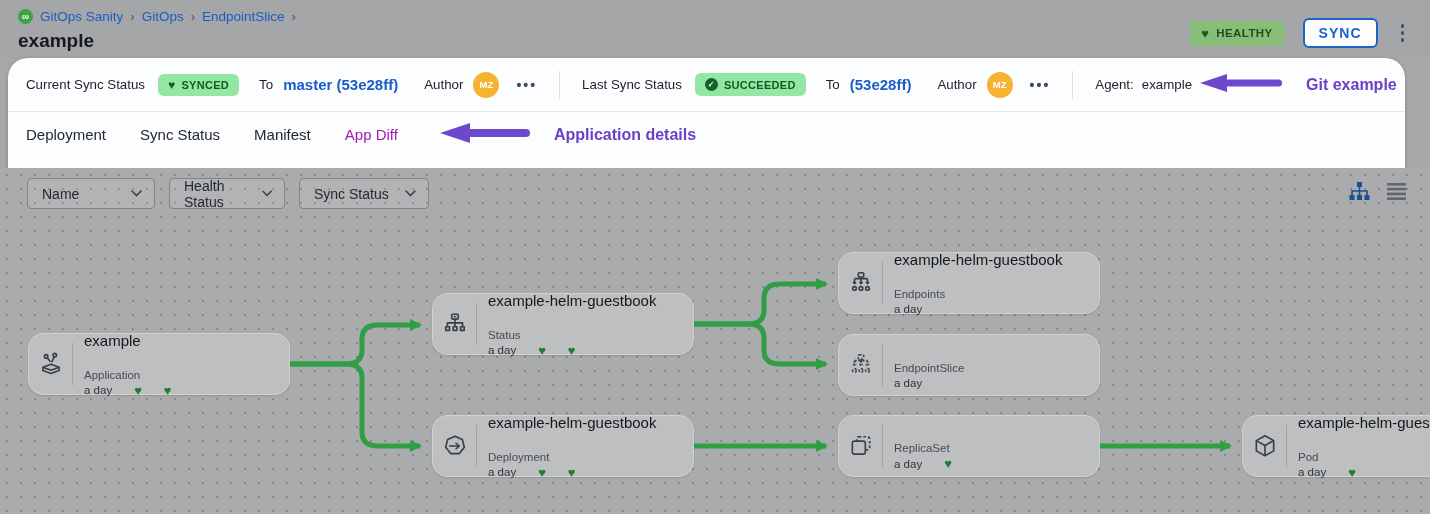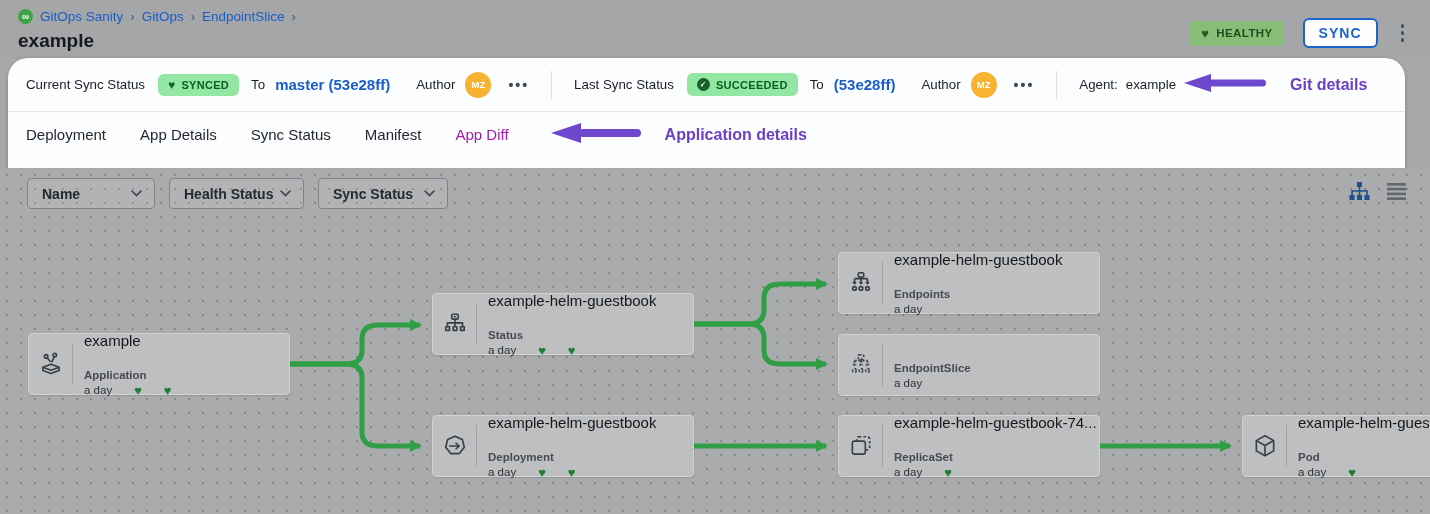--- a/index.html
+++ b/index.html
@@ -31,21 +31,21 @@
   .panel-footer { position:absolute; left:0; right:0; bottom:0; height:11px; background:#edf2f7; border-radius:0 0 8px 8px;
     background-image:radial-gradient(rgba(90,100,110,.35) 1px, transparent 1.2px); background-size:14px 14px; }
 
   .statusbar { position:absolute; top:0; left:0; right:0; height:53px; display:flex; align-items:center; padding-left:18px; font-size:13.3px; color:#1c2025; }
   .sb-label { white-space:nowrap; }
   .badge { display:flex; align-items:center; gap:6px; border-radius:6px; padding:5px 10px; font-size:11px; font-weight:bold; letter-spacing:.3px; }
   .badge-synced { background:#93e7a2; color:#0e5c25; margin-left:13px; }
   .badge-synced .b-heart { color:#0f6128; font-size:12px; line-height:1; }
   .badge-succeeded { background:#93e7a2; color:#0e5c25; margin-left:13px; }
   .check-circle { width:13px; height:13px; border-radius:50%; background:#15622a; color:#fff; font-size:8px; display:flex; align-items:center; justify-content:center; line-height:1; }
-  .sb-to { margin-left:12px; }
+  .sb-to { margin-left:20px; }
   .sb-link { margin-left:10px; color:#1a5dc8; font-size:15px; font-weight:bold; cursor:pointer; white-space:nowrap; }
   .sb-author { margin-left:26px; }
   .avatar { margin-left:10px; width:26px; height:26px; border-radius:50%; background:#f5b32f; color:#fff; font-size:9.5px; font-weight:bold; display:flex; align-items:center; justify-content:center;text-align:center; }
   .sb-dots { margin-left:17px; color:#424a56; font-size:14px; font-weight:bold; letter-spacing:2px; cursor:pointer; }
   .sb-divider { margin-left:22px; width:1px; height:28px; background:#dbdee2; }
   .sb-after-div { margin-left:22px; }
   .sb-agent { margin-left:22px; white-space:nowrap; }
   .sb-agent-val { margin-left:8px; white-space:nowrap; }
   .annot-arrow { margin-left:8px; flex:none; }
   .annot-text { margin-left:22px; color:#6b3fc6; font-size:16px; font-weight:bold; white-space:nowrap; }
@@ -55,29 +55,29 @@
   .tab.active { font-weight:bold; }
   .tab.active::after { content:""; position:absolute; left:0; right:0; bottom:3px; height:3px; background:#1a6bc0; border-radius:2px; }
   .tab.disabled { color:#a21caf; cursor:default; }
   .tabsrow .annot-text { font-size:16px; }
 
   
   .canvas { position:absolute; top:168px; left:0; right:0; bottom:0; background:#a9abad;
     background-image:radial-gradient(rgba(55,60,65,.30) 1.1px, transparent 1.3px); background-size:14px 14px; }
 
   .filterbar { position:absolute; top:10px; left:27px; display:flex; gap:14px; }
-  .filter-dd { height:31px; border:1px solid #808489; border-radius:4px; background:rgba(255,255,255,.10); display:flex; align-items:center; justify-content:space-between; padding:0 12px 0 14px; font-size:14px; font-weight:700; color:#26292d; cursor:pointer; }
+  .filter-dd { height:31px; border:1px solid #808489; border-radius:4px; background:rgba(255,255,255,.10); display:flex; align-items:center; justify-content:space-between; padding:0 12px 0 14px; font-size:14px; font-weight:400; color:#26292d; cursor:pointer; }
   .viewtoggle { position:absolute; top:14px; right:24px; display:flex; gap:17px; align-items:center; }
   .vt-btn { cursor:pointer; display:flex; }
 
-  .node { position:absolute; width:262px; height:62px; background:#bdbfc1; border:1px solid #cfd1d3; border-radius:4px; box-shadow:0 1px 2px rgba(0,0,0,.12); display:flex; align-items:center; cursor:pointer; z-index:2; }
+  .node { position:absolute; width:262px; height:62px; background:#bdbfc1; border:1px solid #cfd1d3; border-radius:15px; box-shadow:0 1px 2px rgba(0,0,0,.12); display:flex; align-items:center; cursor:pointer; z-index:2; }
   .node-iconwrap { width:44px; flex:none; display:flex; align-items:center; justify-content:center; border-right:1px solid #9fa1a4; height:42px; }
   .node-body { padding:6px 8px 6px 11px; overflow:hidden; }
   .node-title { font-size:15px; font-weight:500; color:#15181b; white-space:nowrap; }
-  .node-kind { font-size:11.5px; color:#474b50; margin-top:20px; white-space:nowrap;font-weight:bold; }
+  .node-kind { font-size:11.5px; color:#474b50; margin-top:20px; white-space:nowrap; }
   .node-meta { display:flex; align-items:center; margin-top:3px; font-size:11.5px; color:#2f3337;text-align:right; }
   .node-heart { color:#1e7e34; font-size:13px; line-height:1; margin-left:22px; }
 
   .edges { position:absolute; inset:0; pointer-events:none; z-index:1; }
 </style>
 </head>
 <body>
 
 <div class="topstrip">
   <div class="breadcrumb">
@@ -136,26 +136,25 @@
 
     <span class="sb-agent">Agent:</span>
     <span class="sb-agent-val">example</span>
 
     <span class="annot-arrow">
       <svg width="84" height="20" viewBox="0 0 84 20">
           <polygon points="0,10 27,1 27,19" fill="#6e48cc"></polygon>
           <rect x="25" y="6.5" width="57" height="7" rx="3.5" fill="#6e48cc"></rect>
         </svg>
     </span>
-    <span class="annot-text">Git details</span>
+    <span class="annot-text">Git example</span>
   </div>
 
   <div class="tabsrow">
     <div class="tab">Deployment</div>
-    <div class="tab">App Details</div>
     <div class="tab">Sync Status</div>
     <div class="tab">Manifest</div>
     <div class="tab disabled">App Diff</div>
     <span class="annot-arrow">
       <svg width="92" height="24" viewBox="0 0 92 24">
           <polygon points="0,12 30,2 30,22" fill="#6e48cc"></polygon>
           <rect x="28" y="8" width="62" height="8" rx="4" fill="#6e48cc"></rect>
         </svg>
     </span>
     <span class="annot-text">Application details</span>
@@ -166,21 +165,21 @@
 
 <div class="canvas">
 
   <div class="filterbar">
     <div class="filter-dd" style="width:128px">
       <span>Name</span>
       <svg width="11" height="7" viewBox="0 0 11 7">
           <path d="M1 1 L5.5 5.5 L10 1" stroke="#3f444a" stroke-width="1.6" fill="none" stroke-linecap="round"></path>
         </svg>
     </div>
-    <div class="filter-dd" style="width:135px">
+    <div class="filter-dd" style="width:116px">
       <span>Health Status</span>
       <svg width="11" height="7" viewBox="0 0 11 7">
           <path d="M1 1 L5.5 5.5 L10 1" stroke="#3f444a" stroke-width="1.6" fill="none" stroke-linecap="round"></path>
         </svg>
     </div>
     <div class="filter-dd" style="width:130px">
       <span>Sync Status</span>
       <svg width="11" height="7" viewBox="0 0 11 7">
           <path d="M1 1 L5.5 5.5 L10 1" stroke="#3f444a" stroke-width="1.6" fill="none" stroke-linecap="round"></path>
         </svg>
@@ -326,21 +325,20 @@
 </div>
 
 <div class="node" style="left:838px;top:415px">
   <div class="node-iconwrap">
     <svg width="26" height="26" viewBox="0 0 24 24" stroke="#3a3f45" stroke-width="1.5" fill="none" stroke-linejoin="round">
       <rect x="8" y="3.5" width="12" height="12" rx="2" stroke-dasharray="2.4 1.8"></rect>
       <rect x="4" y="7.5" width="12" height="12" rx="2" fill="#bdbfc1"></rect>
     </svg>
   </div>
   <div class="node-body">
-    <div class="node-title">example-helm-guestbook-74...</div>
     <div class="node-kind">ReplicaSet</div>
     <div class="node-meta">
       <span>a day</span>
       <span class="node-heart">♥</span>
     </div>
   </div>
 </div>
 
 <div class="node" style="left:1242px;top:415px">
   <div class="node-iconwrap">

